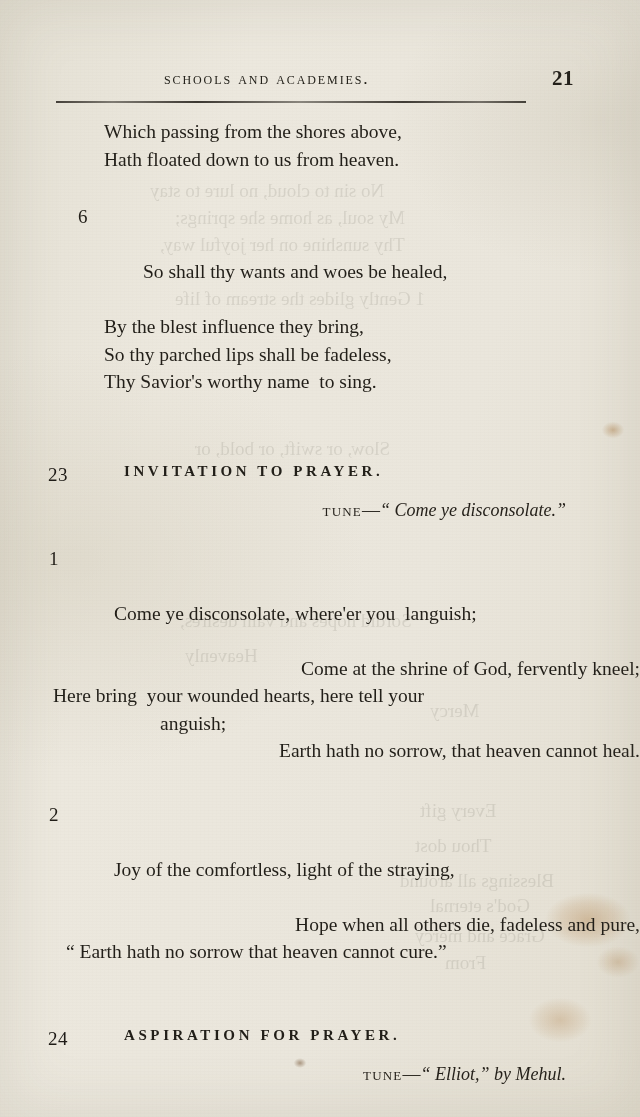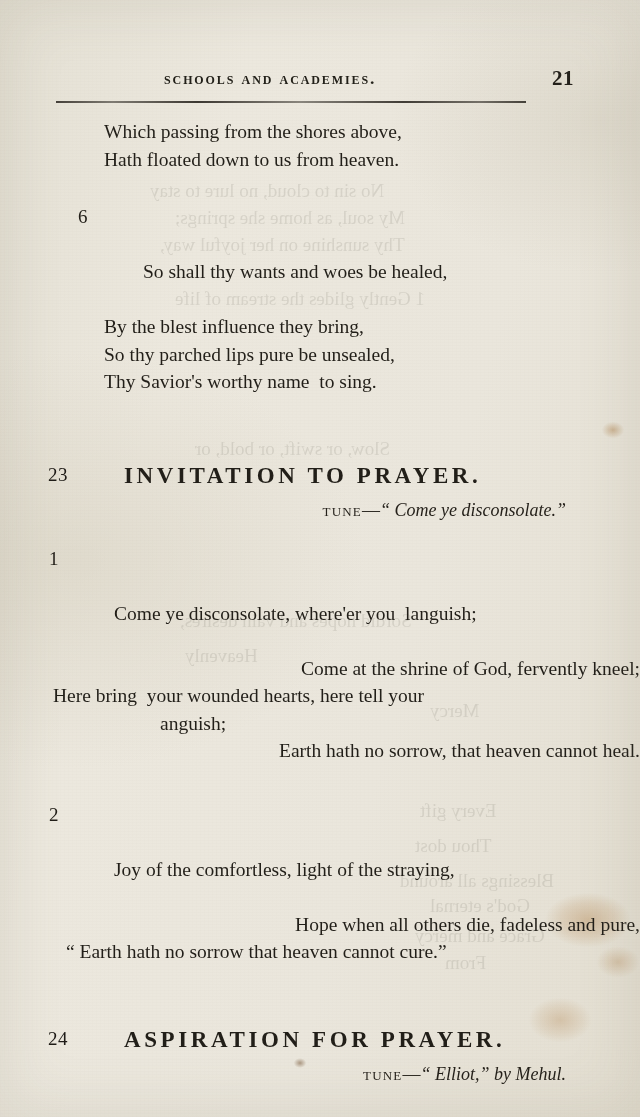--- a/index.html
+++ b/index.html
@@ -64,21 +64,21 @@
     height: 24px;
   }
   .header-title {
     position: absolute;
     left: 112px;
     top: 0;
     font-size: 17.5px;
     letter-spacing: 1.9px;
     font-variant: small-caps;
     text-transform: lowercase;
-    font-weight: 700;
+    font-weight: 400;
     color: #222019;
   }
   .page-number {
     position: absolute;
     right: 26px;
     top: -2px;
     font-size: 21px;
     font-weight: 600;
     letter-spacing: 0.5px;
     color: #23201a;
@@ -134,21 +134,21 @@
     position: absolute;
     left: 48px;
     top: 0;
     font-size: 19px;
     letter-spacing: 0.5px;
   }
   .hymn-title {
     position: absolute;
     left: 124px;
     top: -1px;
-    font-size: 23px;
+    font-size: 15px;
     letter-spacing: 3.6px;
     font-weight: 600;
     color: #211e18;
   }
   .tune-line {
     text-align: right;
     padding-right: 74px;
     font-size: 18px;
     margin-top: 6px;
     color: #231f19;
@@ -203,21 +203,21 @@
     </div>
 
     <div class="sp-a"></div>
 
     <div class="stanza">
       <div class="line i0">
         <span class="vnum">6</span>
         <span>So shall thy wants and woes be healed,</span>
       </div>
       <div class="line i0">By the blest influence they bring,</div>
-      <div class="line i0">So thy parched lips pure be unsealed,</div>
+      <div class="line i0">So thy parched lips shall be fadeless,</div>
       <div class="line i0">Thy Savior's worthy name  to sing.</div>
     </div>
 
     <div class="sp-b"></div>
     <div style="height:24px"></div>
 
     <div class="hymn-head">
       <div class="hymn-num">23</div>
       <div class="hymn-title">INVITATION TO PRAYER.</div>
     </div>

